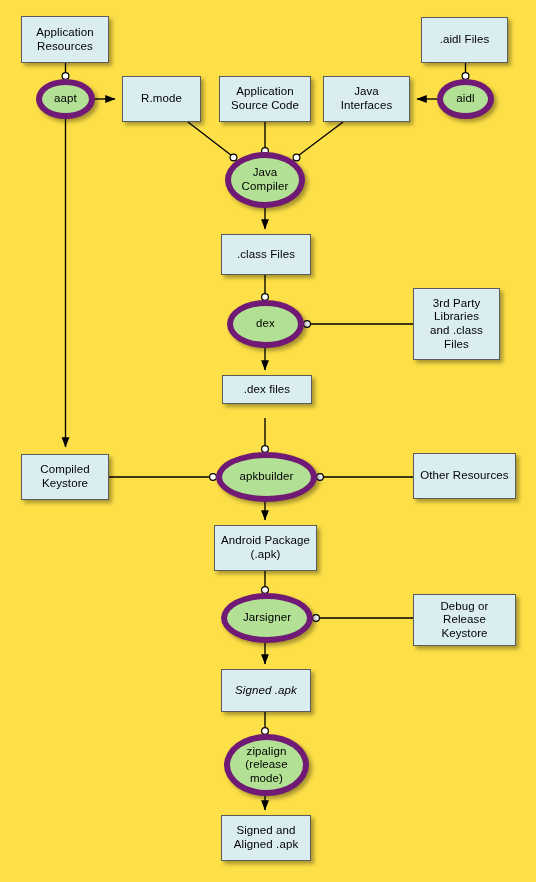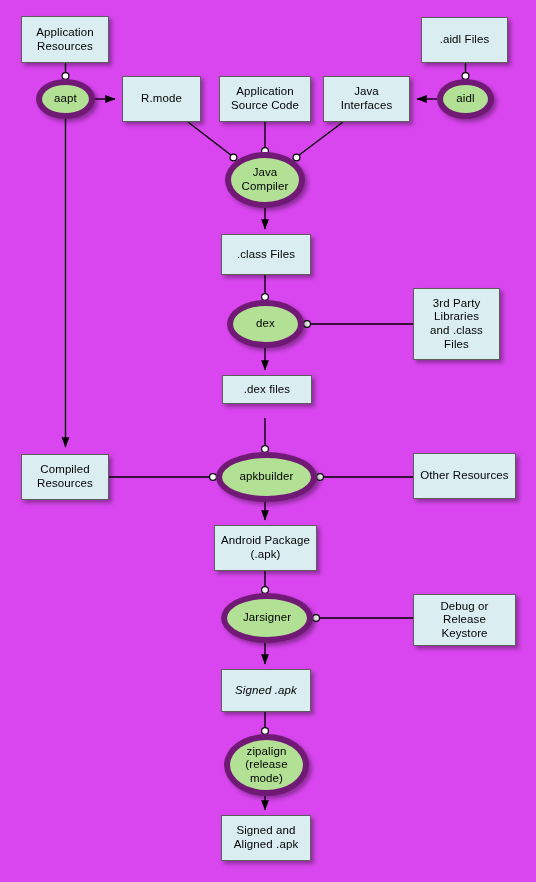--- a/index.html
+++ b/index.html
@@ -7,21 +7,21 @@
     padding: 0;
     background: #ffffff;
   }
   body {
     font-family: "Liberation Sans", sans-serif;
   }
   #diagram-root {
     position: relative;
     width: 536px;
     height: 882px;
-    background: #d946ef;
+    background: #fde047;
     overflow: hidden;
   }
   #edge-layer {
     position: absolute;
     left: 0;
     top: 0;
     width: 536px;
     height: 882px;
   }
   .node {
@@ -177,21 +177,21 @@
 and .class
 Files</span>
   </div>
 
   <div class="node node-box" style="left:222px; top:375px; width:90px; height:29px;">
     <span class="node-label">.dex files</span>
   </div>
 
   <div class="node node-box" style="left:21px; top:454px; width:88px; height:46px;">
     <span class="node-label">Compiled
-Resources</span>
+Keystore</span>
   </div>
 
   <div class="node node-ellipse" style="left:216px; top:452px; width:101px; height:50px;text-align:center;">
     <span class="node-label">apkbuilder</span>
   </div>
 
   <div class="node node-box" style="left:413px; top:453px; width:103px; height:46px;">
     <span class="node-label">Other Resources</span>
   </div>
 

